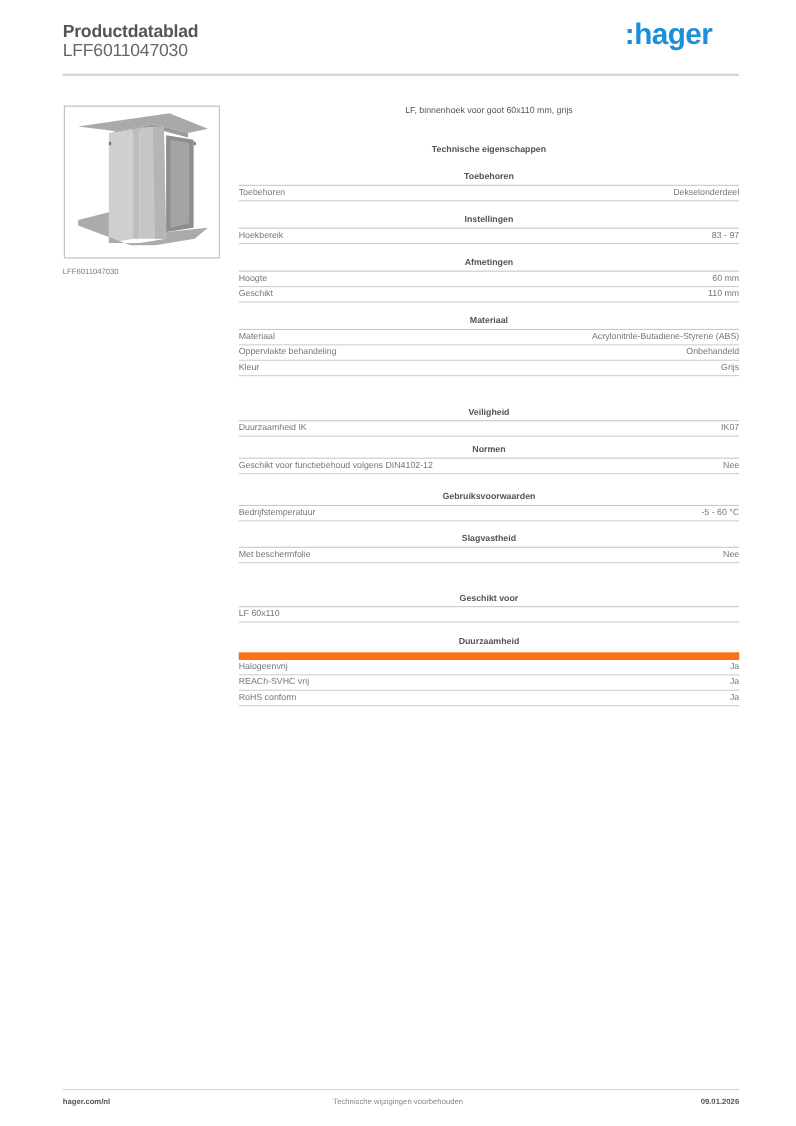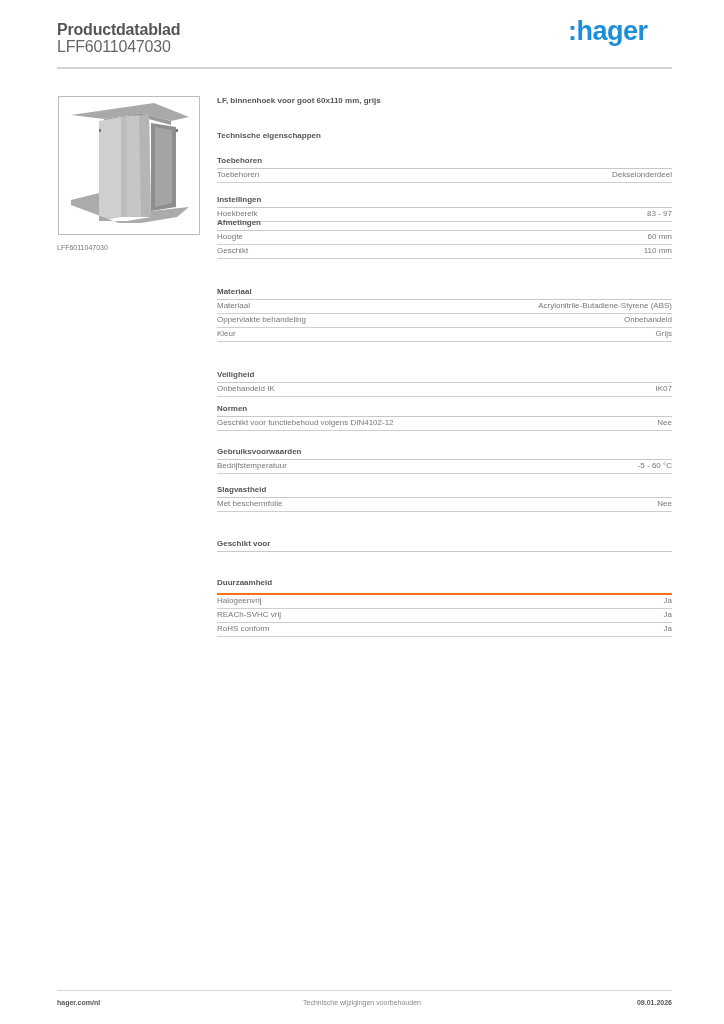--- a/index.html
+++ b/index.html
@@ -1,28 +1,28 @@
 <!DOCTYPE html>
 <html><head>
 <meta charset="utf-8">
 <style>
   html, body { margin: 0; padding: 0; }
   body {
     width: 724px; height: 1024px; position: relative; overflow: hidden;
     background: #ffffff; font-family: "Liberation Sans", sans-serif; color: #555;
   }
-  .abs { position: absolute; }
+  .abs { position: absolute; text-align: center; }
   .title { left: 57px; top: 21px; font-size: 16px; font-weight: bold; color: #555; letter-spacing: -0.2px; }
   .subtitle { left: 57px; top: 38px; font-size: 16px; color: #666; letter-spacing: -0.2px; }
   .hdr-line { left: 57px; top: 67px; width: 615px; height: 2px; background: #d4d4d4; }
   .logo { left: 568px; top: 16px; font-size: 27px; font-weight: bold; color: #1b90d8; letter-spacing: -0.5px; }
   .img-frame { left: 58px; top: 96px; width: 142px; height: 139px; border: 1px solid #bdbdbd; background: #fff; box-sizing: border-box; }
   .img-caption { left: 57px; top: 244px; font-size: 7px; color: #777; }
   .col { left: 217px; width: 455px; }
-  .prod-title { top: 96px; font-size: 8px; font-weight: bold; color: #555; }
+  .prod-title { top: 96px; font-size: 8px; font-weight: normal; color: #555; }
   .tech-title { top: 131px; font-size: 8px; font-weight: bold; color: #555; }
   .sec-h { font-size: 8px; font-weight: bold; color: #555; height: 11px; border-bottom: 1px solid #c8c8c8; padding-bottom: 1px; }
   .row { display: flex; justify-content: space-between; font-size: 8px; color: #777; height: 13px; line-height: 12px; border-bottom: 1px solid #cfcfcf; }
   .row span { white-space: nowrap; }
   .footer-line { left: 57px; top: 990px; width: 615px; height: 1px; background: #d4d4d4; }
   .footer-left { left: 57px; top: 999px; font-size: 7px; font-weight: bold; color: #555; }
   .footer-mid { left: 0; width: 724px; top: 999px; font-size: 7px; color: #888; text-align: center; }
   .footer-right { left: 600px; width: 72px; top: 999px; font-size: 7px; font-weight: bold; color: #555; text-align: right; }
 </style>
 </head>
@@ -68,21 +68,21 @@
 </div>
 
 <div class="abs col" style="top:195px">
   <div class="sec-h">Instellingen</div>
   <div class="row">
     <span>Hoekbereik</span>
     <span>83 - 97</span>
   </div>
 </div>
 
-<div class="abs col" style="top:218px">
+<div class="abs col" style="top:234px">
   <div class="sec-h">Afmetingen</div>
   <div class="row">
     <span>Hoogte</span>
     <span>60 mm</span>
   </div>
   <div class="row">
     <span>Geschikt</span>
     <span>110 mm</span>
   </div>
 </div>
@@ -99,21 +99,21 @@
   </div>
   <div class="row">
     <span>Kleur</span>
     <span>Grijs</span>
   </div>
 </div>
 
 <div class="abs col" style="top:370px">
   <div class="sec-h">Veiligheid</div>
   <div class="row">
-    <span>Onbehandeld IK</span>
+    <span>Duurzaamheid IK</span>
     <span>IK07</span>
   </div>
 </div>
 
 <div class="abs col" style="top:404px">
   <div class="sec-h">Normen</div>
   <div class="row">
     <span>Geschikt voor functiebehoud volgens DIN4102-12</span>
     <span>Nee</span>
   </div>
@@ -130,24 +130,28 @@
 <div class="abs col" style="top:485px">
   <div class="sec-h">Slagvastheid</div>
   <div class="row">
     <span>Met beschermfolie</span>
     <span>Nee</span>
   </div>
 </div>
 
 <div class="abs col" style="top:539px">
   <div class="sec-h">Geschikt voor</div>
+  <div class="row">
+    <span>LF 60x110</span>
+    <span></span>
+  </div>
 </div>
 
 <div class="abs col" style="top:578px">
-  <div class="sec-h" style="height:14px;border-bottom:2px solid #f97316">Duurzaamheid</div>
+  <div class="sec-h" style="height:14px;border-bottom:7px solid #f97316">Duurzaamheid</div>
   <div class="row">
     <span>Halogeenvrij</span>
     <span>Ja</span>
   </div>
   <div class="row">
     <span>REACh-SVHC vrij</span>
     <span>Ja</span>
   </div>
   <div class="row">
     <span>RoHS conform</span>

